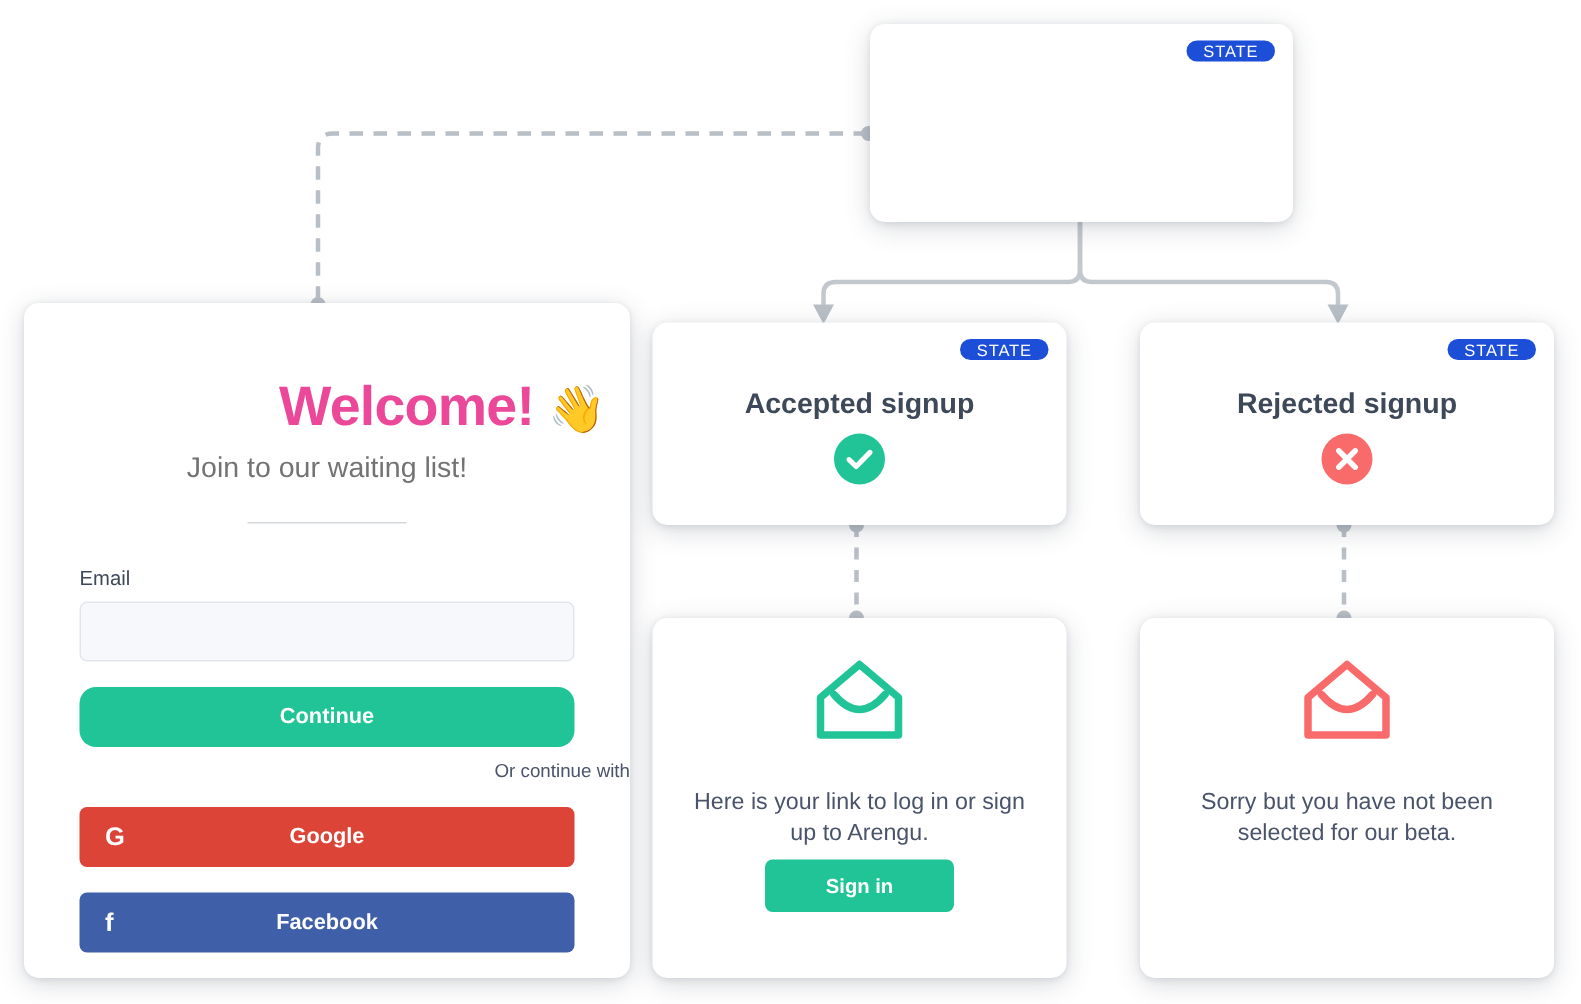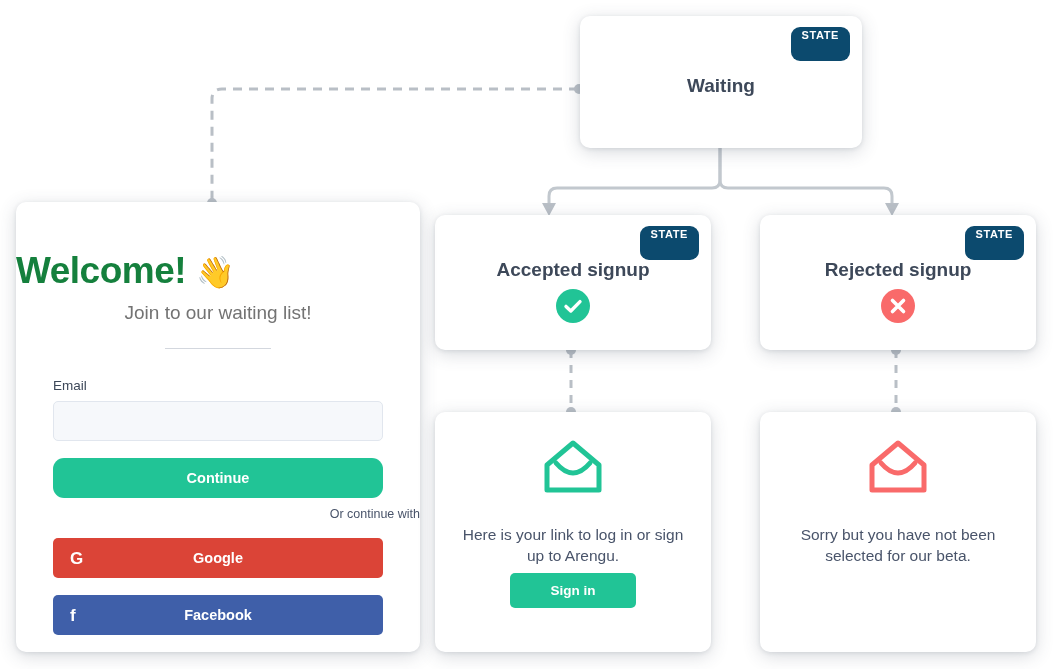--- a/index.html
+++ b/index.html
@@ -26,27 +26,27 @@
   }
 
   
   .state-card {
     text-align: center;
   }
   .state-badge {
     position: absolute;
     top: 11px;
     right: 12px;
-    background: #0c4a6e;
+    background: #1d4ed8;
     color: #ffffff;
     font-size: 11px;
-    font-weight: bold;
+    font-weight: normal;
     letter-spacing: 0.6px;
     border-radius: 9px;
-    padding: 3px 11px 20px 11px;
+    padding: 3px 11px 0 11px;
     line-height: 1;
   }
   .state-title {
     position: absolute;
     left: 0;
     right: 0;
     font-size: 19px;
     font-weight: bold;
     color: #3D4859;
   }
@@ -65,25 +65,25 @@
   .status-circle svg { display:block; }
 
   
   #welcome-card {
     left: 16px;
     top: 202px;
     width: 404px;
     height: 450px;
   }
   .welcome-heading {
-    text-align: left;
+    text-align: right;
     font-size: 37px;
     font-weight: bold;
-    color: #15803d;
-    margin: 50px 0 0 0;
+    color: #ec4899;
+    margin: 50px 16px 0 0;
     line-height: 1.05;
     letter-spacing: -0.5px;
   }
   .welcome-heading .wave { font-size: 31px; }
   .welcome-sub {
     text-align: center;
     font-size: 19px;
     color: #737373;
     margin: 11px 0 0 0;
   }
@@ -210,21 +210,20 @@
   </svg>
 
   <svg class="conn" style="left:0; top:0;" width="1054" height="669">
     <path d="M 896 350 L 896 412" fill="none" stroke="#B9BFC6" stroke-width="3" stroke-dasharray="8 7"></path>
     <circle cx="896" cy="350" r="5" fill="#B9BFC6"></circle>
     <circle cx="896" cy="412" r="5" fill="#B9BFC6"></circle>
   </svg>
 
   <div class="card state-card" style="left:580px; top:16px; width:282px; height:132px;">
     <div class="state-badge">STATE</div>
-    <div class="state-title" style="top:59px;">Waiting</div>
   </div>
 
   <div class="card state-card" style="left:435px; top:215px; width:276px; height:135px;">
     <div class="state-badge">STATE</div>
     <div class="state-title" style="top:44px;">Accepted signup</div>
     <div class="status-circle ok" style="top:74px;">
       <svg width="34" height="34" viewBox="0 0 34 34">
         <path d="M10 17.4 L14.8 22 L24 12.6" fill="none" stroke="#ffffff" stroke-width="3.4" stroke-linecap="round" stroke-linejoin="round"></path>
       </svg>
     </div>

